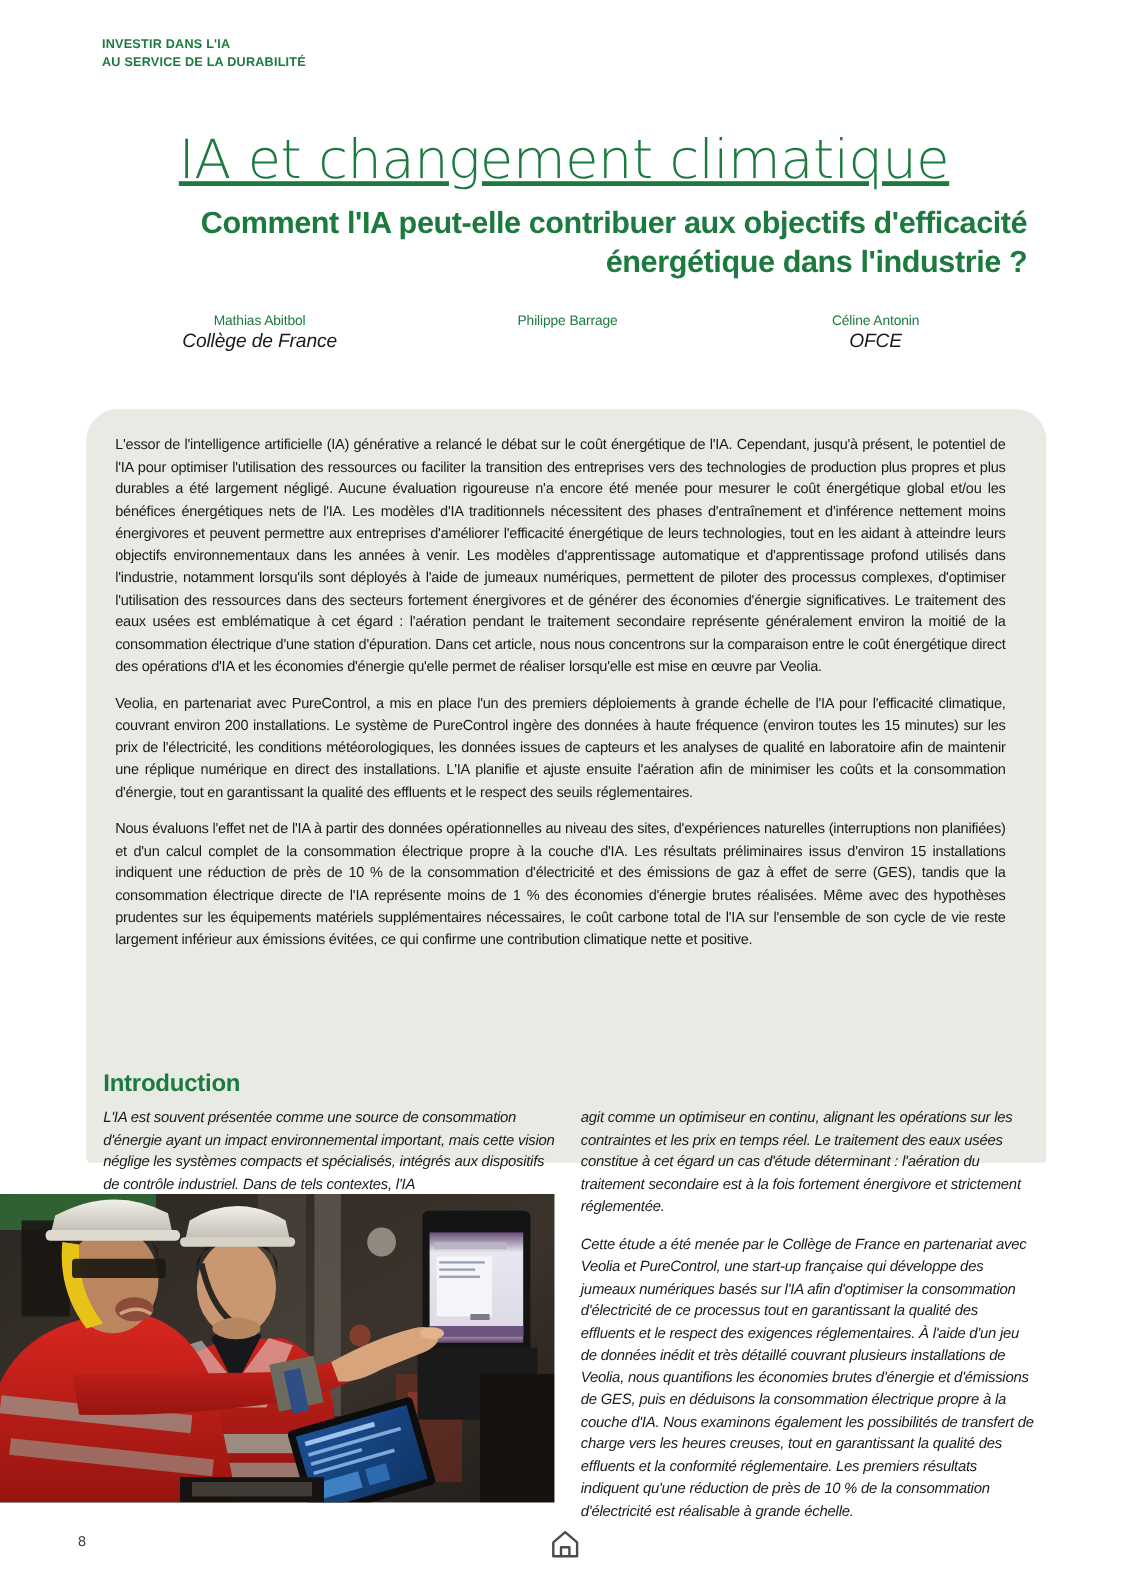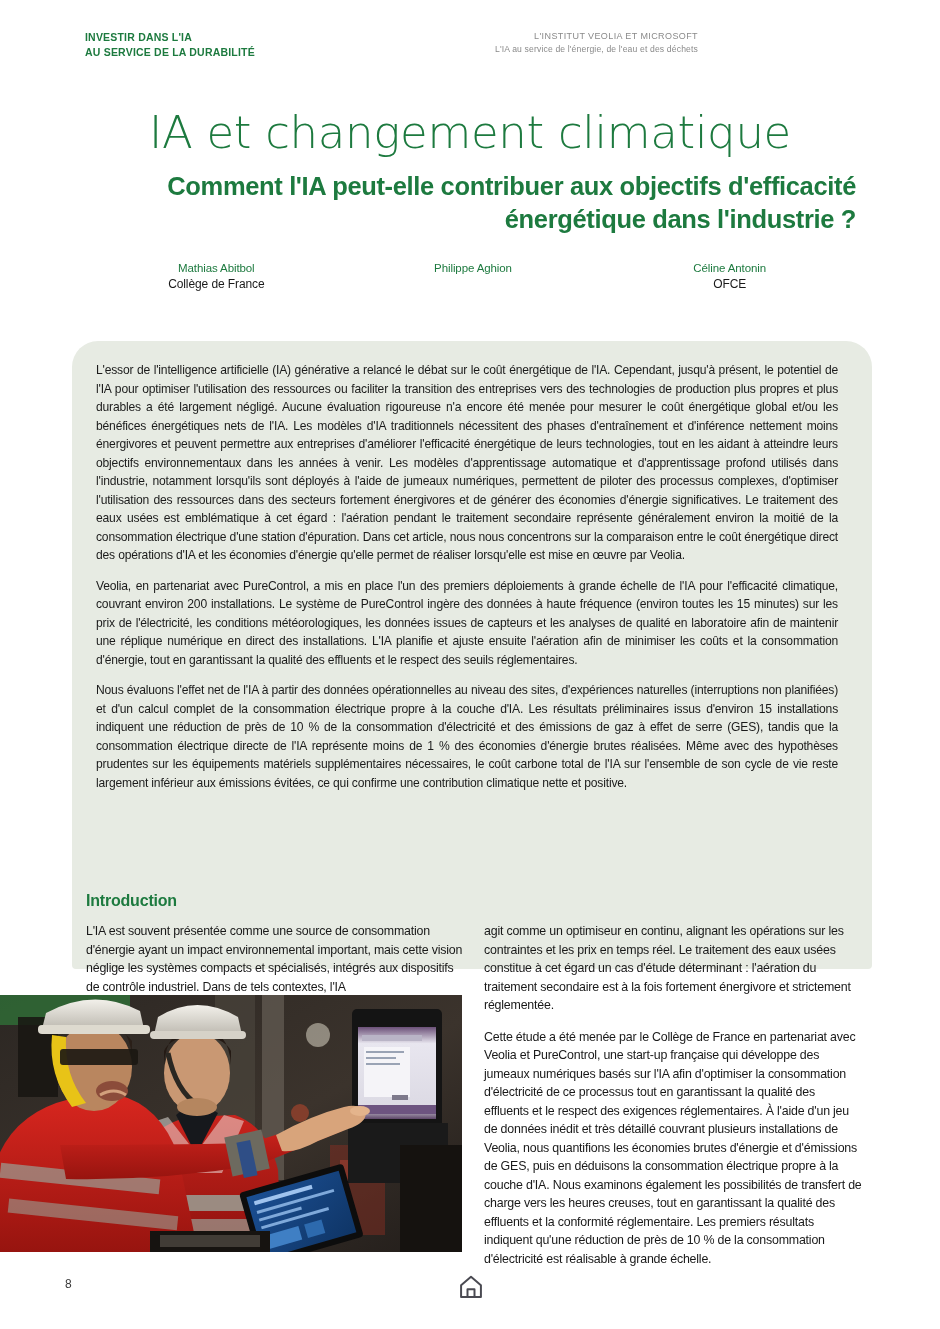--- a/index.html
+++ b/index.html
@@ -53,20 +53,21 @@
     position: absolute;
     top: 106px;
     left: 0;
     width: 940px;
     text-align: center;
     color: #1d7a3f;
     font-size: 45px;
     font-weight: 300;
     letter-spacing: -0.3px;
     font-family: "DejaVu Sans", sans-serif;
+    text-decoration: underline;
   }
   .title-sub {
     position: absolute;
     top: 170px;
     left: 84px;
     width: 772px;
     text-align: right;
     color: #1d7a3f;
     font-size: 25.5px;
     font-weight: bold;
@@ -90,21 +91,22 @@
   }
   .author-name {
     color: #1d7a3f;
     font-weight: normal;
     font-size: 11.5px;
     line-height: 15px;
     letter-spacing: -0.1px;
   }
   .author-affil {
     color: #1a1a1a;
-    font-size: 12px;
+    font-style: italic;
+    font-size: 16px;
     line-height: 15px;
     letter-spacing: -0.1px;
     margin-top: 1px;
   }
 
   
   .abstract-box {
     position: absolute;
     top: 341px;
     left: 72px;
@@ -122,21 +124,21 @@
     letter-spacing: -0.18px;
     margin-bottom: 12px;
   }
 
   
   .intro-heading {
     position: absolute;
     top: 892px;
     left: 86px;
     color: #1d7a3f;
-    font-size: 16px;
+    font-size: 20px;
     font-weight: bold;
     letter-spacing: -0.2px;
   }
   .col-left {
     position: absolute;
     top: 922px;
     left: 86px;
     width: 378px;
   }
   .col-right {
@@ -144,20 +146,21 @@
     top: 922px;
     left: 484px;
     width: 378px;
   }
   .col-left p, .col-right p {
     color: #191919;
     font-size: 12.4px;
     line-height: 18.5px;
     letter-spacing: -0.2px;
     margin-bottom: 13px;
+    font-style: italic;
   }
 
   
   .photo {
     position: absolute;
     left: 0;
     top: 995px;
     width: 462px;
     height: 257px;
     overflow: hidden;
@@ -184,36 +187,32 @@
 </head>
 <body>
 
 <div class="page">
 
   <div class="running-header">
     <div class="rh-left">
       <div>INVESTIR DANS L'IA</div>
       <div>AU SERVICE DE LA DURABILITÉ</div>
     </div>
-    <div class="rh-right">
-      <div class="rh-r1">L'INSTITUT VEOLIA ET MICROSOFT</div>
-      <div>L'IA au service de l'énergie, de l'eau et des déchets</div>
-    </div>
   </div>
 
   <h1 class="title-main">IA et changement climatique</h1>
   <h2 class="title-sub">Comment l'IA peut-elle contribuer aux objectifs d'efficacité énergétique dans l'industrie ?</h2>
 
   <div class="authors">
     <div class="author">
       <div class="author-name">Mathias Abitbol</div>
       <div class="author-affil">Collège de France</div>
     </div>
     <div class="author">
-      <div class="author-name">Philippe Aghion</div>
+      <div class="author-name">Philippe Barrage</div>
     </div>
     <div class="author">
       <div class="author-name">Céline Antonin</div>
       <div class="author-affil">OFCE</div>
     </div>
   </div>
 
   <div class="abstract-box">
     <p>L'essor de l'intelligence artificielle (IA) générative a relancé le débat sur le coût énergétique de l'IA. Cependant, jusqu'à présent, le potentiel de l'IA pour optimiser l'utilisation des ressources ou faciliter la transition des entreprises vers des technologies de production plus propres et plus durables a été largement négligé. Aucune évaluation rigoureuse n'a encore été menée pour mesurer le coût énergétique global et/ou les bénéfices énergétiques nets de l'IA. Les modèles d'IA traditionnels nécessitent des phases d'entraînement et d'inférence nettement moins énergivores et peuvent permettre aux entreprises d'améliorer l'efficacité énergétique de leurs technologies, tout en les aidant à atteindre leurs objectifs environnementaux dans les années à venir. Les modèles d'apprentissage automatique et d'apprentissage profond utilisés dans l'industrie, notamment lorsqu'ils sont déployés à l'aide de jumeaux numériques, permettent de piloter des processus complexes, d'optimiser l'utilisation des ressources dans des secteurs fortement énergivores et de générer des économies d'énergie significatives. Le traitement des eaux usées est emblématique à cet égard : l'aération pendant le traitement secondaire représente généralement environ la moitié de la consommation électrique d'une station d'épuration. Dans cet article, nous nous concentrons sur la comparaison entre le coût énergétique direct des opérations d'IA et les économies d'énergie qu'elle permet de réaliser lorsqu'elle est mise en œuvre par Veolia.</p>
     <p>Veolia, en partenariat avec PureControl, a mis en place l'un des premiers déploiements à grande échelle de l'IA pour l'efficacité climatique, couvrant environ 200 installations. Le système de PureControl ingère des données à haute fréquence (environ toutes les 15 minutes) sur les prix de l'électricité, les conditions météorologiques, les données issues de capteurs et les analyses de qualité en laboratoire afin de maintenir une réplique numérique en direct des installations. L'IA planifie et ajuste ensuite l'aération afin de minimiser les coûts et la consommation d'énergie, tout en garantissant la qualité des effluents et le respect des seuils réglementaires.</p>

